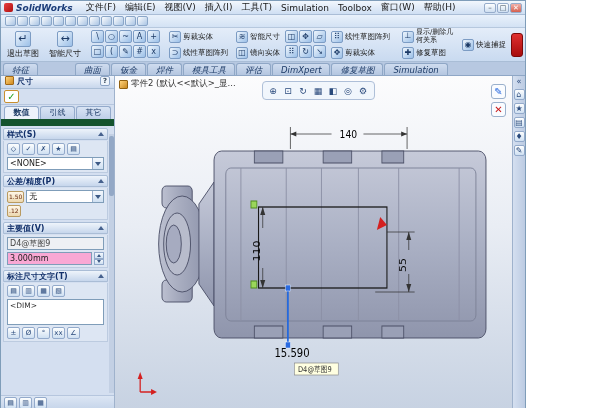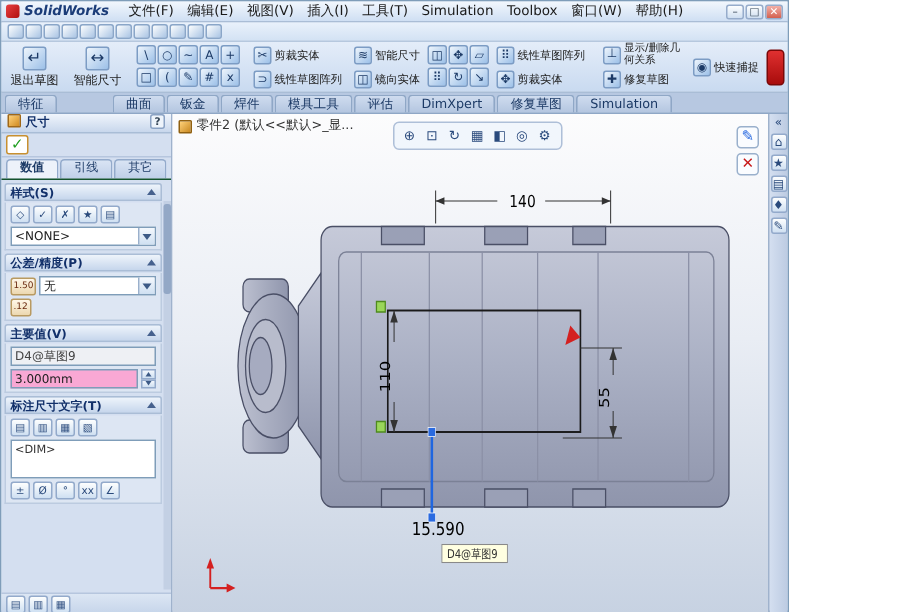--- a/index.html
+++ b/index.html
@@ -44,43 +44,43 @@
   .promo { margin-left:auto; align-self:center; width:24px; height:24px; border-radius:3px;
     background:linear-gradient(#e03030,#a80c0c); border:1px solid #7a0808;
     display:grid; grid-template-columns:1fr 1fr; grid-template-rows:1fr 1fr; gap:2px; padding:4px; }
   .promo span { background:#fff; border-radius:1px; }
 
   
   .tabsbar { height:14px; display:flex; gap:1px; padding:1px 2px 0 2px;
     background:#b7c8e1; border-bottom:1px solid #8fa7c6; }
   .tab { padding:0 8px; line-height:12px; color:#1c3a66; font-size:8.5px;
     background:linear-gradient(#cfdcef,#b4c6e0); border:1px solid #8fa7c6; border-bottom:none;
-    border-radius:3px 3px 0 0; white-space:nowrap; }
+    border-radius:3px 3px 0 0; white-space:nowrap;font-style:italic; }
   .tab.active { background:#e9effa; font-weight:bold;margin-top:16px; }
 
   
   .main { display:flex; height:333px; }
 
   
   .panel { width:114px; flex:none; background:#d4dff0; border-right:1px solid #9fb2cc;
     display:flex; flex-direction:column; font-size:8px; position:relative; }
   .pm-title { height:13px; display:flex; align-items:flex-start; gap:3px; padding:0 4px;
     background:linear-gradient(#f0f5fc,#c8d7ec); border-bottom:1px solid #a9bdd6; font-weight:bold; color:#12306a; }
   .pm-ico { width:9px; height:9px; background:linear-gradient(135deg,#ffd27a,#d08a20); border:1px solid #a06818; border-radius:1px; }
   .pm-help { margin-left:auto; width:10px; height:10px; border:1px solid #8aa2c4; border-radius:2px;
     background:#eef4fb; text-align:center; line-height:9px; font-size:7px; color:#345; }
   .pm-actions { height:16px; display:flex; align-items:center; padding:1px 3px; gap:2px;
     border-bottom:1px solid #b6c6de; }
   .ok-btn { width:15px; height:13px; background:#fff; border:1px solid #c89030; border-radius:2px;
     color:#1f9e1f; font-weight:bold; font-size:10px; line-height:11px; text-align:center; }
-  .pm-tabs { display:flex; gap:1px; padding:1px 3px 0 3px; height:14px;font-family:Liberation Mono, monospace; }
+  .pm-tabs { display:flex; gap:1px; padding:1px 3px 0 3px; height:14px; }
   .pm-tab { flex:1; text-align:center; line-height:12px; background:linear-gradient(#d9e4f4,#bfcfe8);
     border:1px solid #93aacb; border-bottom:none; border-radius:3px 3px 0 0; color:#1c3a66; }
   .pm-tab.active { background:#edf2fa; font-weight:bold; }
-  .pm-body { flex:1; border-top:1px solid #14532d; padding:1px 6px 1px 2px; overflow:hidden;
+  .pm-body { flex:1; border-top:7px solid #14532d; padding:1px 6px 1px 2px; overflow:hidden;
     display:flex; flex-direction:column; gap:1px; }
   .sec-h { height:12px; display:flex; align-items:center; gap:2px; padding:0 3px; margin-top:1px;
     background:linear-gradient(#eef4fb,#c6d6ec); border:1px solid #aabdd6; border-radius:2px 2px 0 0;
     color:#12306a; font-weight:bold; }
   .chev { margin-left:auto; width:0; height:0; border-left:3px solid transparent;
     border-right:3px solid transparent; border-bottom:4px solid #46618e; }
   .sec-b { background:#dde6f3; border:1px solid #bccbe0; border-top:none; padding:2px 3px;
     display:flex; flex-direction:column; gap:2px; }
   .row { display:flex; align-items:center; gap:2px; }
   .mini-btn { width:13px; height:12px; flex:none; display:inline-flex; align-items:center; justify-content:center;

